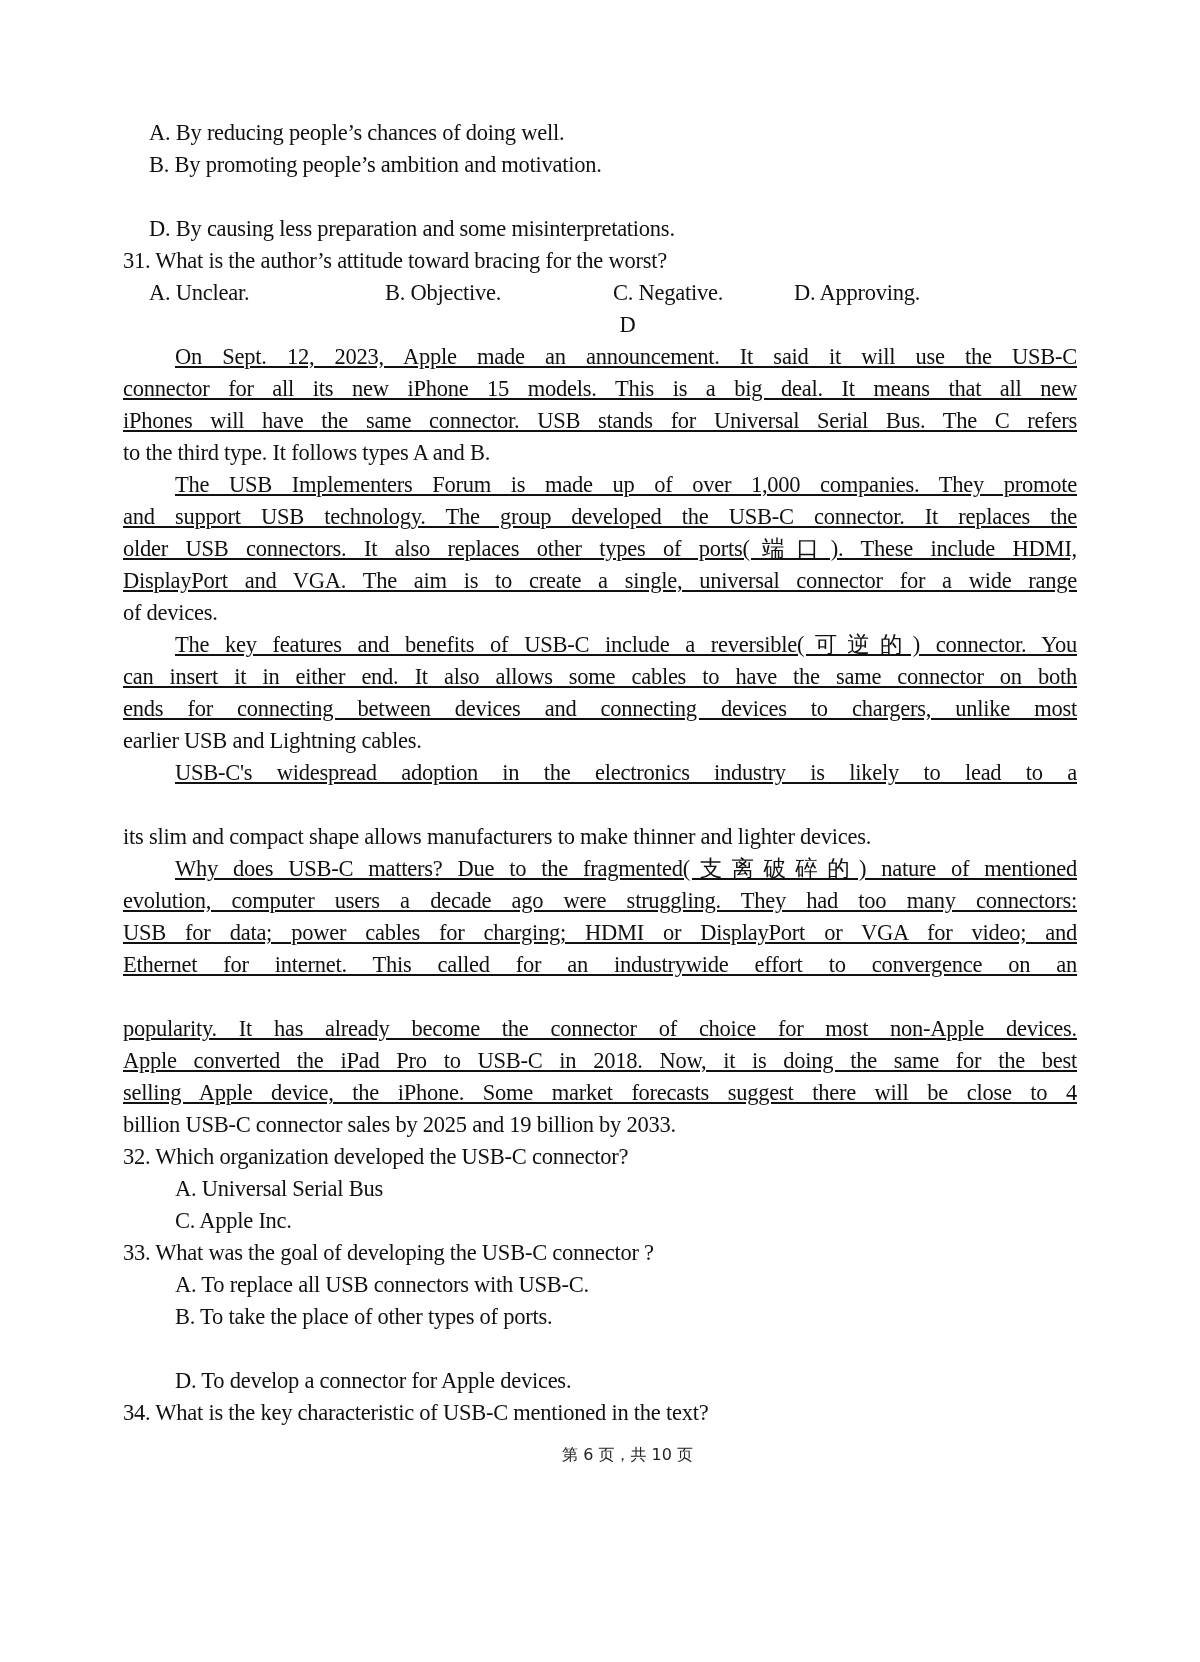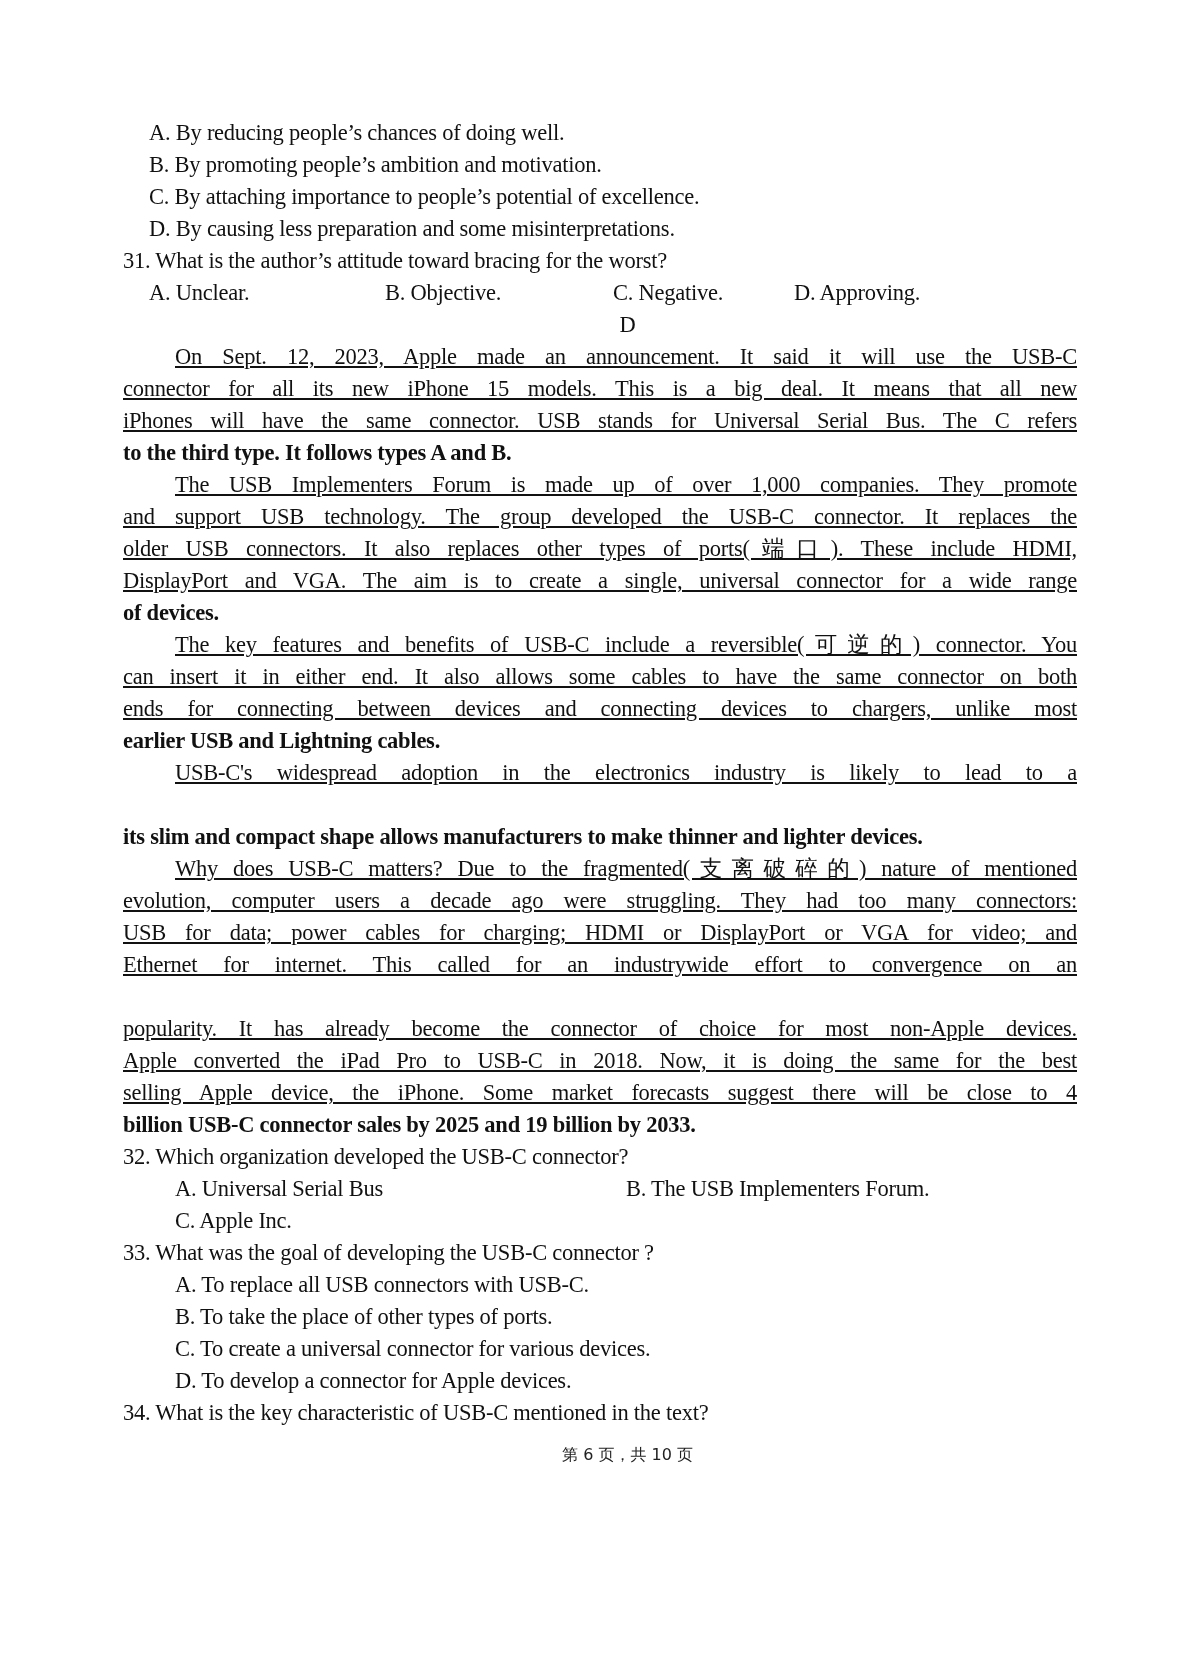--- a/index.html
+++ b/index.html
@@ -11,32 +11,31 @@
       letter-spacing: -0.25px;
     }
     .page { position: absolute; left: 0; top: 0; width: 1200px; height: 1662px; }
     .line { position: absolute; left: 0; white-space: nowrap; line-height: 32px; }
     .opt-l1 { left: 149px; }
     .q { left: 123px; }
     .opt-l2 { left: 175px; }
     .col2 { left: 626px; }
     .just { left: 123px; width: 954px; white-space: nowrap; text-align: justify; text-align-last: justify; text-decoration: underline; }
     .just-ind { left: 175px; width: 902px; white-space: nowrap; text-align: justify; text-align-last: justify; text-decoration: underline; }
-    .plain { left: 123px; font-weight: bold; }
+    .plain { left: 123px; }
     .center-letter { left: 0; width: 1255px; text-align: center; }
     .footer { left: 0; width: 1255px; text-align: center; font-family: "DejaVu Sans", sans-serif; font-size: 16px; color: #222; letter-spacing: 0; }
   </style>
 </head>
 <body>
 
 <div class="page">
 
   <div class="line opt-l1" style="top:149px">B. By promoting people’s ambition and motivation.</div>
   <div class="line opt-l1" style="top:117px">A. By reducing people’s chances of doing well.</div>
-  <div class="line opt-l1" style="top:181px">C. By attaching importance to people’s potential of excellence.</div>
   <div class="line opt-l1" style="top:213px">D. By causing less preparation and some misinterpretations.</div>
 
   <div class="line q" style="top:245px">31. What is the author’s attitude toward bracing for the worst?</div>
   <div class="line" style="top:277px;left:149px">A. Unclear.</div>
   <div class="line" style="top:277px;left:385px">B. Objective.</div>
   <div class="line" style="top:277px;left:613px">C. Negative.</div>
   <div class="line" style="top:277px;left:794px">D. Approving.</div>
 
   <div class="line center-letter" style="top:309px">D</div>
 
@@ -63,26 +62,24 @@
   <div class="line just" style="top:885px">evolution, computer users a decade ago were struggling. They had too many connectors:</div>
   <div class="line just" style="top:917px">USB for data; power cables for charging; HDMI or DisplayPort or VGA for video; and</div>
   <div class="line just" style="top:949px">Ethernet for internet. This called for an industrywide effort to convergence on an</div>
   <div class="line just" style="top:1013px">popularity. It has already become the connector of choice for most non-Apple devices.</div>
   <div class="line just" style="top:1045px">Apple converted the iPad Pro to USB-C in 2018. Now, it is doing the same for the best</div>
   <div class="line just" style="top:1077px">selling Apple device, the iPhone. Some market forecasts suggest there will be close to 4</div>
   <div class="line plain" style="top:1109px">billion USB-C connector sales by 2025 and 19 billion by 2033.</div>
 
   <div class="line q" style="top:1141px">32. Which organization developed the USB-C connector?</div>
   <div class="line opt-l2" style="top:1173px">A. Universal Serial Bus</div>
-  <div class="line col2" style="top:1173px">B. The USB Implementers Forum.</div>
   <div class="line opt-l2" style="top:1205px">C. Apple Inc.</div>
 
   <div class="line q" style="top:1237px">33. What was the goal of developing the USB-C connector ?</div>
   <div class="line opt-l2" style="top:1269px">A. To replace all USB connectors with USB-C.</div>
   <div class="line opt-l2" style="top:1301px">B. To take the place of other types of ports.</div>
-  <div class="line opt-l2" style="top:1333px">C. To create a universal connector for various devices.</div>
   <div class="line opt-l2" style="top:1365px">D. To develop a connector for Apple devices.</div>
 
   <div class="line q" style="top:1397px">34. What is the key characteristic of USB-C mentioned in the text?</div>
 
   <div class="line footer" style="top:1439px">第 6 页，共 10 页</div>
 
 </div>
 
 </body></html>

